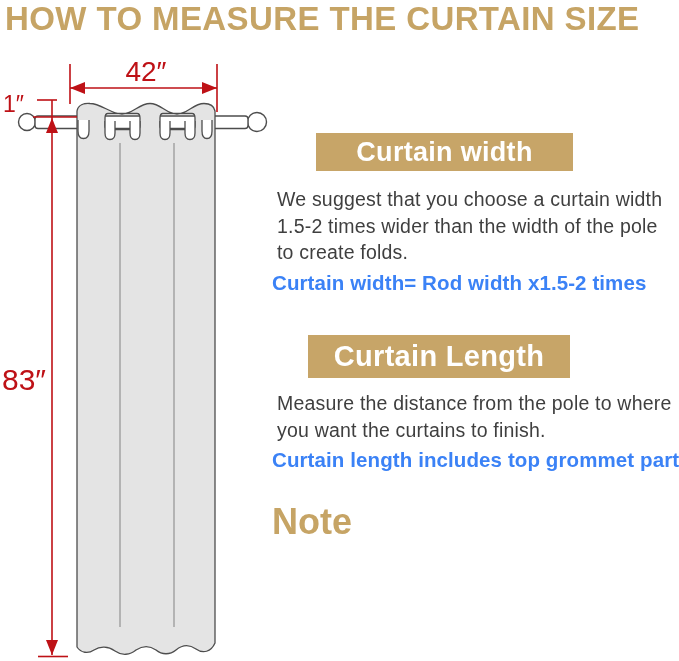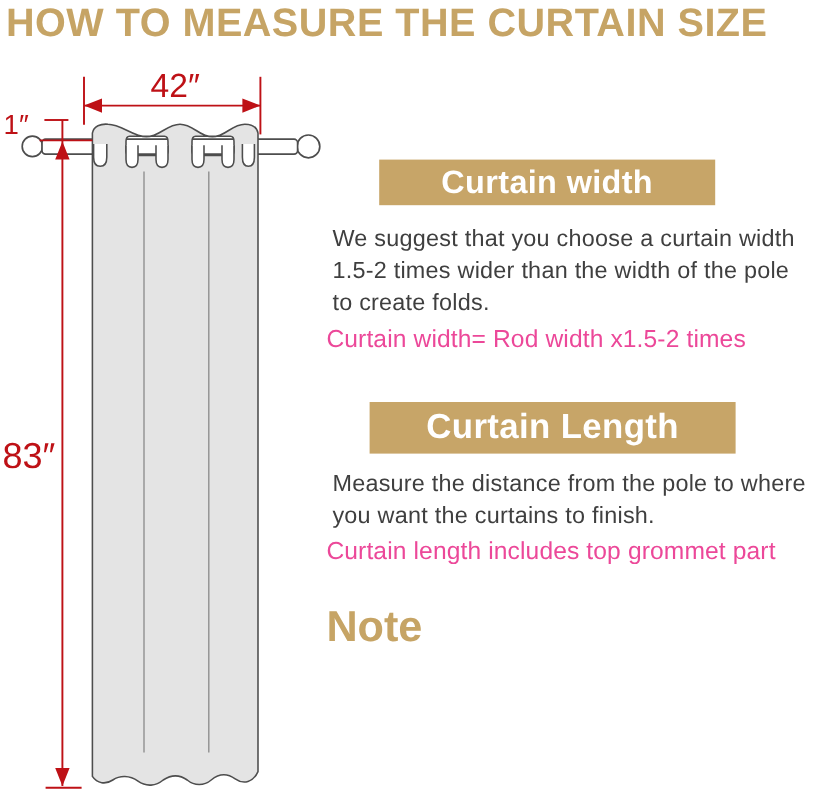--- a/index.html
+++ b/index.html
@@ -13,29 +13,29 @@
     left:5px;top:0px;width:672px;
     font-size:33px;font-weight:bold;letter-spacing:0.4px;
     color:#c6a465;white-space:nowrap;
   }
   .diagram-svg{left:0;top:0;}
   .badge{
     background:#c7a568;color:#ffffff;font-weight:bold;
     display:flex;align-items:center;justify-content:center;
     letter-spacing:0.3px;
   }
-  .badge-width{left:316px;top:133px;width:280px;height:38px;font-size:27px;}
-  .badge-length{left:308px;top:335px;width:305px;height:43px;font-size:29px;}
+  .badge-width{left:316px;top:133px;width:257px;height:38px;font-size:27px;}
+  .badge-length{left:308px;top:335px;width:262px;height:43px;font-size:29px;}
   .body-text{
     color:#3f3f3f;font-size:19.5px;line-height:26.5px;letter-spacing:0.2px;
   }
   .para-width{left:277px;top:186px;width:396px;}
   .para-length{left:277px;top:390px;width:398px;}
   .formula{
-    color:#ec4899;font-size:20.5px;font-weight:normal;white-space:nowrap;
+    color:#3b82f6;font-size:20.5px;font-weight:bold;white-space:nowrap;
     letter-spacing:0.1px;
   }
   .formula-width{left:272px;top:271px;}
   .formula-length{left:272px;top:448px;}
   .note-heading{
     left:272px;top:501px;font-size:36px;font-weight:bold;color:#c6a465;
   }
   .note-list{left:272px;top:546px;width:404px;}
   .note-item{color:#3f3f3f;font-size:19.5px;line-height:26.5px;letter-spacing:0.2px;}
 </style>

